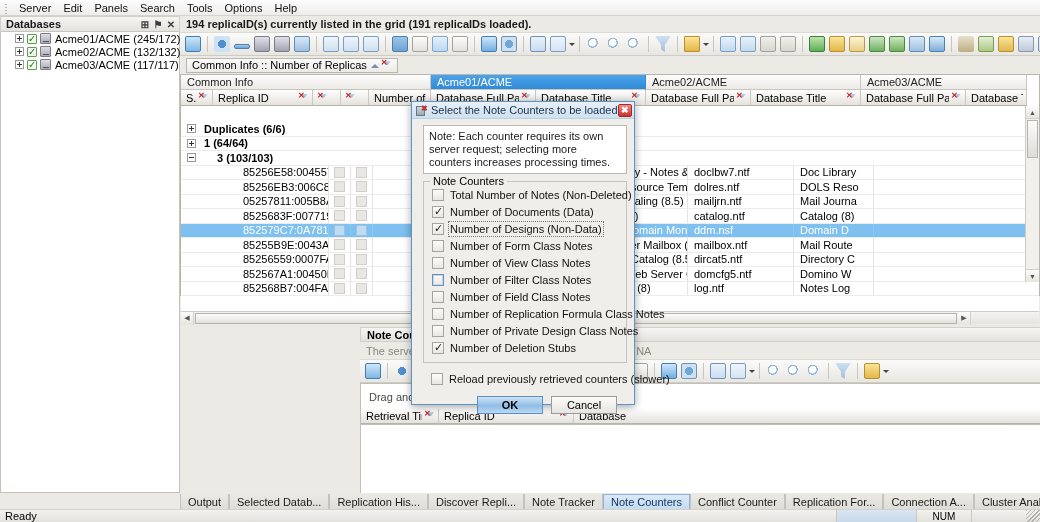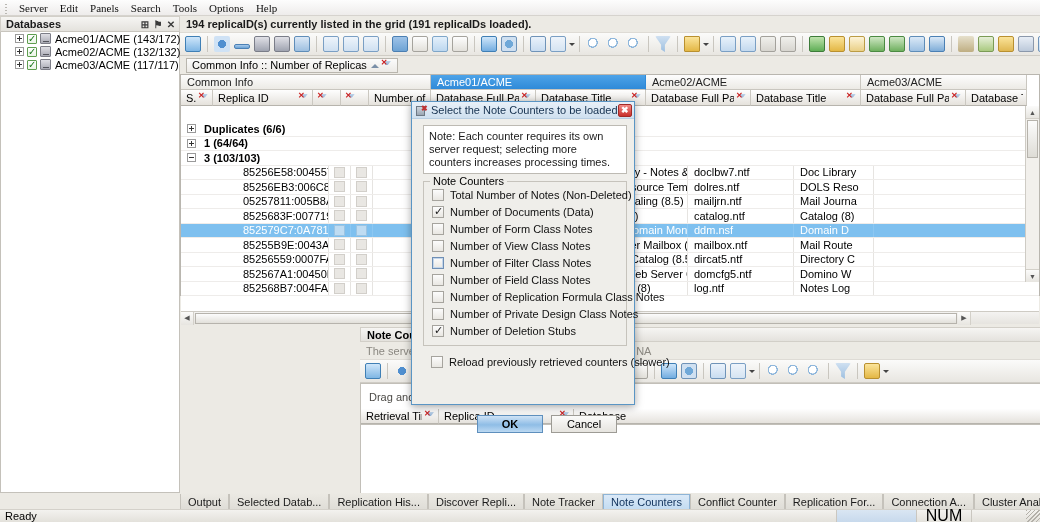--- a/index.html
+++ b/index.html
@@ -12,21 +12,21 @@
     color: #000;
     background: #f0f0f0;
   }
   #app { position: relative; width: 1040px; height: 522px; background: #eceae4; }
 
   
   .menubar {
     position: absolute; top: 0; left: 0; width: 1040px; height: 16px;
     background: linear-gradient(#fdfdfd, #eeeceb);
     border-bottom: 1px solid #d6d3ce;
-    display: flex; align-items: center; font-family: Liberation Serif, serif;
+    display: flex; align-items: center;
   }
   .menu-grip { width: 8px; height: 12px; margin: 0 2px 0 3px;
     background: repeating-linear-gradient(to bottom, #b9b7b2 0 1px, transparent 1px 3px);
     background-size: 2px 3px; background-repeat: repeat-y; background-position: 2px 2px; }
   .menuitem { padding: 1px 6px; font-size: 11px; line-height: 14px; color: #111; white-space: nowrap; }
 
   
   .leftdock { position: absolute; left: 0; top: 16px; width: 180px; height: 477px; background: #eceae4; }
   .panel-caption {
     height: 16px; background: linear-gradient(#f6f5f3, #e4e2dd);
@@ -144,21 +144,21 @@
          background: transparent; white-space: nowrap; }
   .tab.active { background: linear-gradient(#dbe9f7,#c3dcf2); border: 1px solid #8eb4d6; border-bottom: none;
                 font-weight: normal; color: #10325c; }
 
   
   .statusbar { position: absolute; left: 0; top: 509px; width: 1040px; height: 13px;
     background: linear-gradient(#f3f2ef,#e3e1db); border-top: 1px solid #d4d1ca;
     display: flex; align-items: center; font-size: 11px; }
   .st-ready { padding-left: 5px; flex: 1; }
   .st-cell { width: 55px; height: 12px; border-left: 1px solid #cac7c0; display: flex;
-             align-items: center; justify-content: center; font-size: 16px; }
+             align-items: center; justify-content: center; font-size: 10px; }
   .st-cell.blue { background: linear-gradient(#d9e6f3,#c7d9ec); width: 80px; }
   .st-grip { width: 14px; height: 12px;
      background-image: repeating-linear-gradient(135deg, #b3b0a9 0 1px, transparent 1px 3px); }
 
   
   .dlg { position: absolute; left: 411px; top: 101px; width: 224px; height: 304px;
          background: #efeeea; border: 1px solid #5a95c4; box-shadow: 0 2px 8px rgba(0,0,0,.35); }
   .dlg-title { height: 17px; background: linear-gradient(#e8f0f8,#cfe0ef);
     display: flex; align-items: center; padding: 0 2px 0 4px; border-bottom: 1px solid #b9cfe3; }
   .dlg-ico { width: 11px; height: 11px; margin-right: 4px; position: relative; flex: 0 0 auto; }
@@ -179,21 +179,21 @@
   .cbrow .cbx { width: 12px; height: 12px; border: 1px solid #a6a49e; background: linear-gradient(#fcfcfc,#e9e7e2);
                 position: relative; flex: 0 0 auto; }
   .cbrow.checked .cbx::after { content: "\2713"; position: absolute; left: 1px; top: -3px;
                 font-size: 11px; color: #1a1a1a; line-height: 15px; }
   .cbrow.hovered .cbx { border-color: #6f8fb5; box-shadow: 0 0 0 1px #c4d6ea inset; }
   .cbrow .cbl { font-size: 11px; color: #111; white-space: nowrap; }
   .cbrow.focused .cbl { outline: 1px dotted #777; outline-offset: 1px; }
   .reloadrow { margin-top: 7px; padding-left: 8px; }
   .dlg-buttons { margin-top: 9px; display: flex; justify-content: flex-end; gap: 8px; padding-right: 10px; }
   .btn { width: 66px; height: 18px; font-size: 11px; border: 1px solid #9d9b95;
-         background: linear-gradient(#fbfbfa,#e6e4df); display: flex; align-items: center; justify-content: center; margin-top: 36px; }
+         background: linear-gradient(#fbfbfa,#e6e4df); display: flex; align-items: center; justify-content: center; }
   .btn.default { background: linear-gradient(#cfe3f6,#8fbde6 55%, #bcd9f2); border-color: #5e8fbd; font-weight: bold; }
 </style>
 </head>
 <body>
 
 <div id="app">
 
   <div class="menubar">
     <div class="menu-grip"></div>
     <div class="menuitem">Server</div>
@@ -211,21 +211,21 @@
       <span class="cap-btn">⊞</span>
       <span class="cap-btn">⚑</span>
       <span class="cap-btn">✕</span>
     </div>
 
     <div class="treebox">
       <div class="treerow indent1">
         <span class="exp plus"></span>
         <span class="chk"></span>
         <span class="srvicon"></span>
-        <span class="treelabel">Acme01/ACME  (143/172)</span>
+        <span class="treelabel">Acme01/ACME  (245/172)</span>
       </div>
       <div class="treerow indent1">
         <span class="exp plus"></span>
         <span class="chk"></span>
         <span class="srvicon"></span>
         <span class="treelabel">Acme02/ACME  (132/132)</span>
       </div>
       <div class="treerow indent1">
         <span class="exp plus"></span>
         <span class="chk"></span>
@@ -368,21 +368,21 @@
             <span>Duplicates (6/6)</span>
           </div>
         </div>
         <div class="grow group">
           <div class="gcell" style="width:846px;border:none;gap:5px">
             <span class="exp plus"></span>
             <span>1 (64/64)</span>
           </div>
         </div>
         <div class="grow group">
-          <div class="gcell" style="width:846px;border:none;gap:5px">
+          <div class="gcell" style="width:846px;border:none;gap:18px">
             <span class="exp"></span>
             <span>3 (103/103)</span>
           </div>
         </div>
 
         <div class="grow">
           <div class="gcell" style="width:56px;border:none"></div>
           <div class="gcell" style="width:92px">85256E58:00455795</div>
           <div class="gcell" style="width:22px;justify-content:center;padding:0">
               <span class="cellbox"></span>
@@ -666,20 +666,24 @@
         <span class="fs-legend">Note Counters</span>
 
         <div class="cbrow">
           <span class="cbx"></span>
           <span class="cbl">Total Number of Notes (Non-Deleted)</span>
         </div>
         <div class="cbrow checked">
           <span class="cbx"></span>
           <span class="cbl">Number of Documents (Data)</span>
         </div>
+        <div class="cbrow checked focused">
+          <span class="cbx"></span>
+          <span class="cbl">Number of Designs (Non-Data)</span>
+        </div>
         <div class="cbrow">
           <span class="cbx"></span>
           <span class="cbl">Number of Form Class Notes</span>
         </div>
         <div class="cbrow">
           <span class="cbx"></span>
           <span class="cbl">Number of View Class Notes</span>
         </div>
         <div class="cbrow hovered">
           <span class="cbx"></span>

